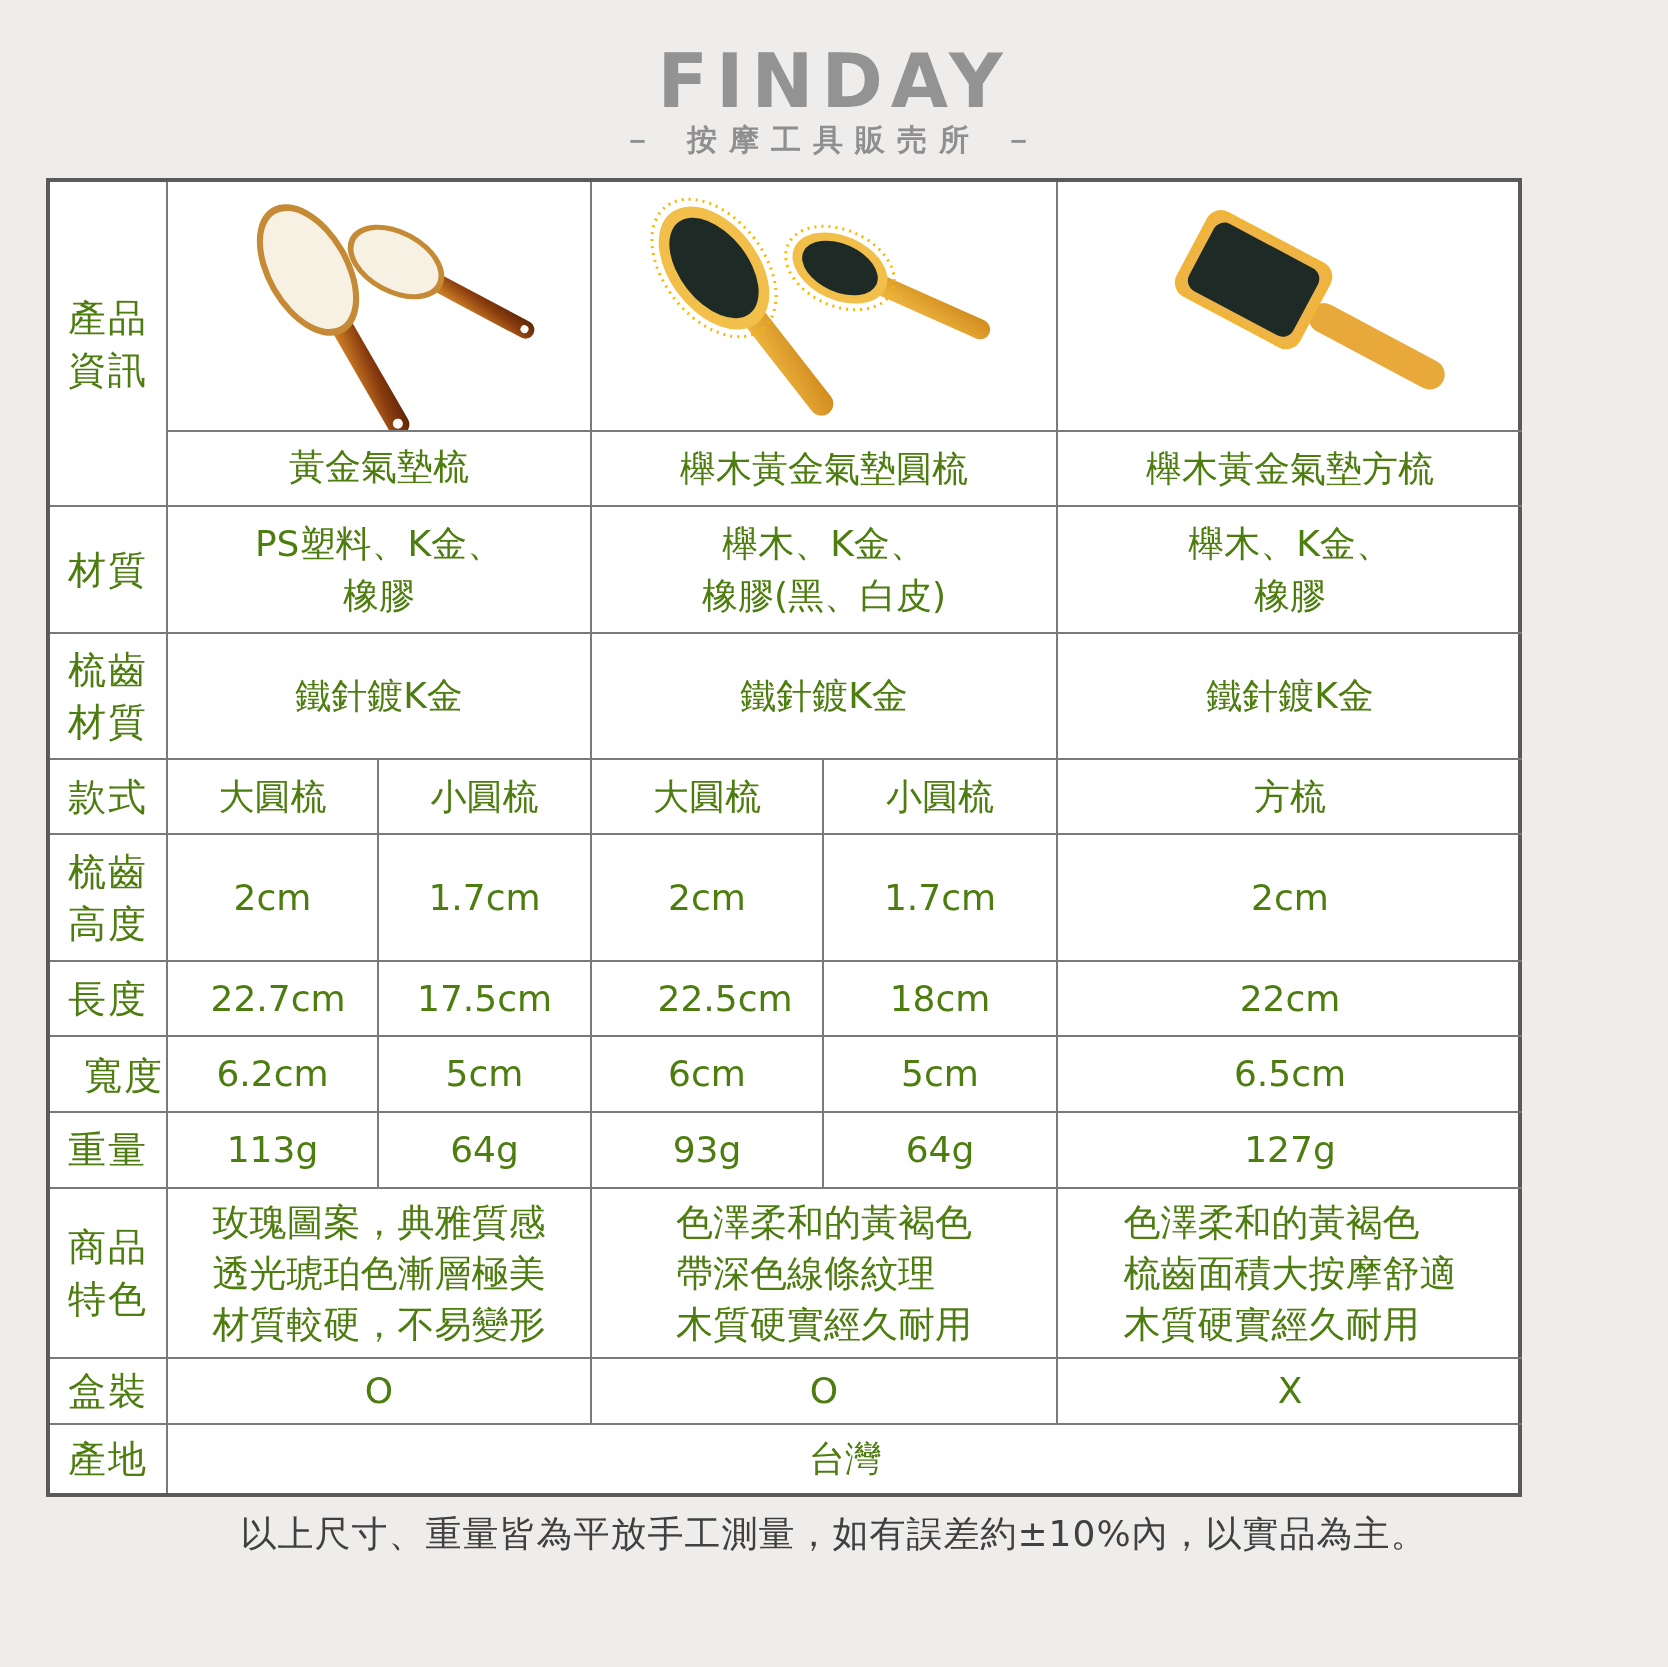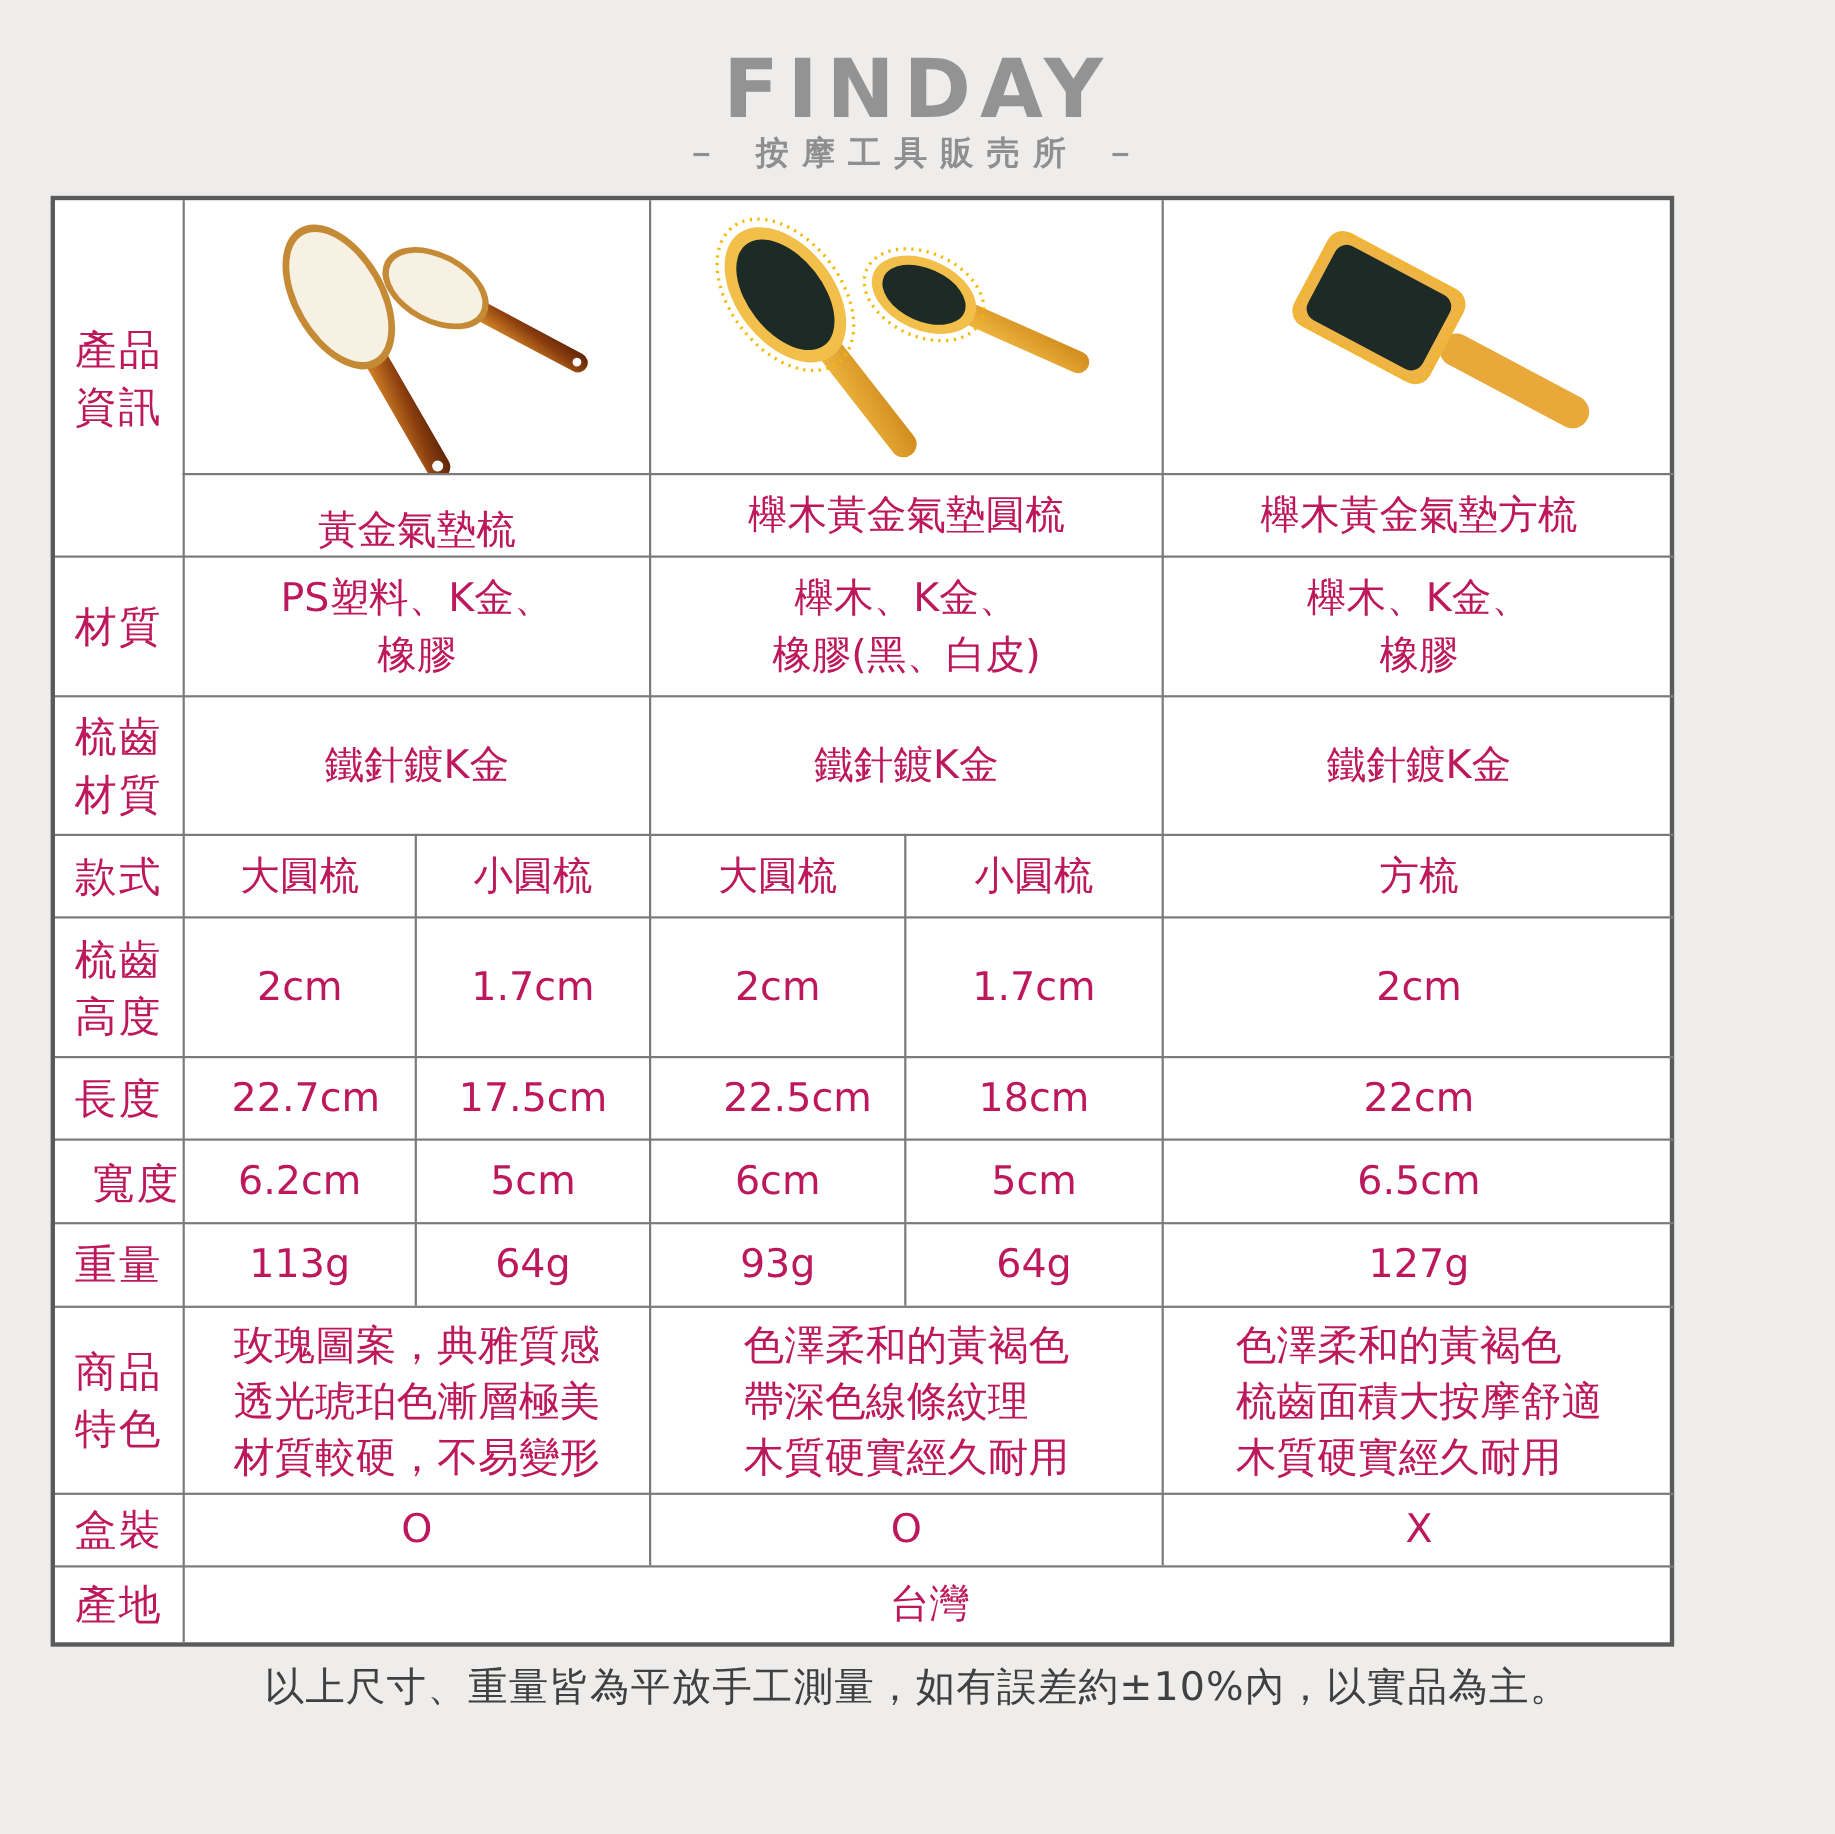--- a/index.html
+++ b/index.html
@@ -17,21 +17,21 @@
     font-size:30px; font-weight:bold; letter-spacing:12px; color:#8f8f8f; line-height:36px;
   }
   .table {
     position:absolute; left:46px; top:178px; width:1476px; height:1319px;
     background:#ffffff; box-sizing:border-box; border:4px solid #5a5a5a;
   }
   .hl { position:absolute; height:2px; background:#7a7a7a; }
   .vl { position:absolute; width:2px; background:#7a7a7a; }
   .cell {
     position:absolute; display:flex; align-items:center; justify-content:center;
-    text-align:center; box-sizing:border-box; font-size:36px; line-height:52px; color:#be185d;
+    text-align:center; box-sizing:border-box; font-size:36px; line-height:52px; color:#4d7c0f;
   }
   .label { font-size:38px; line-height:52px; letter-spacing:2px; }
   .multiline { white-space:pre-line; }
   .feat { font-size:37px; line-height:51px; text-align:left; justify-content:center; }
   .img-cell { position:absolute; }
   .note {
     position:absolute; left:0; width:1668px; top:1510px; text-align:center;
     font-size:36px; line-height:48px; color:#404040; letter-spacing:1px;
   }
 </style>
@@ -128,21 +128,21 @@
     <svg width="464" height="248" viewBox="0 0 464 248">
       <g transform="translate(200,100) rotate(28)">
         <rect x="60" y="-14" width="150" height="30" rx="15" fill="#e8a93a"></rect>
         <rect x="-75" y="-48" width="140" height="96" rx="16" fill="#efb446"></rect>
         <rect x="-64" y="-38" width="118" height="76" rx="12" fill="#1e2a26"></rect>
         <rect x="-72" y="-46" width="134" height="92" rx="14" fill="none" stroke="#f5b800" stroke-width="3" stroke-dasharray="2 6"></rect>
       </g>
     </svg>
   </div>
 
-  <div class="cell" style="left:118px; top:264px; width:422px; height:73px;">黃金氣墊梳</div>
+  <div class="cell" style="left:118px; top:248px; width:422px; height:73px;">黃金氣墊梳</div>
   <div class="cell" style="left:542px; top:250px; width:464px; height:73px;">櫸木黃金氣墊圓梳</div>
   <div class="cell" style="left:1008px; top:250px; width:464px; height:73px;">櫸木黃金氣墊方梳</div>
 
   <div class="cell multiline" style="left:118px; top:325px; width:422px; height:125px;">PS塑料、K金、
 橡膠</div>
   <div class="cell multiline" style="left:542px; top:325px; width:464px; height:125px;">櫸木、K金、
 橡膠(黑、白皮)</div>
   <div class="cell multiline" style="left:1008px; top:325px; width:464px; height:125px;">櫸木、K金、
 橡膠</div>
 

